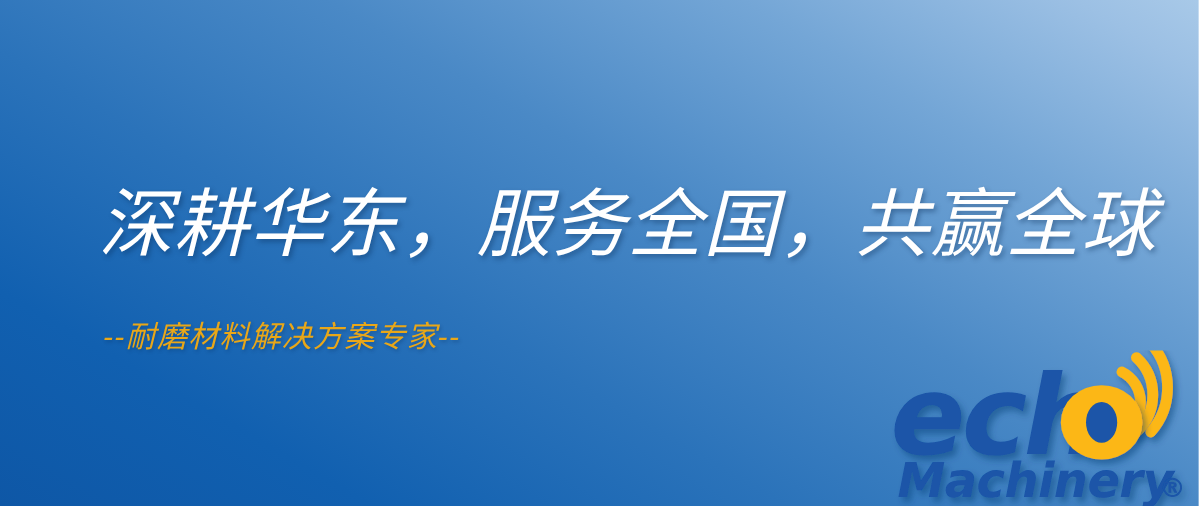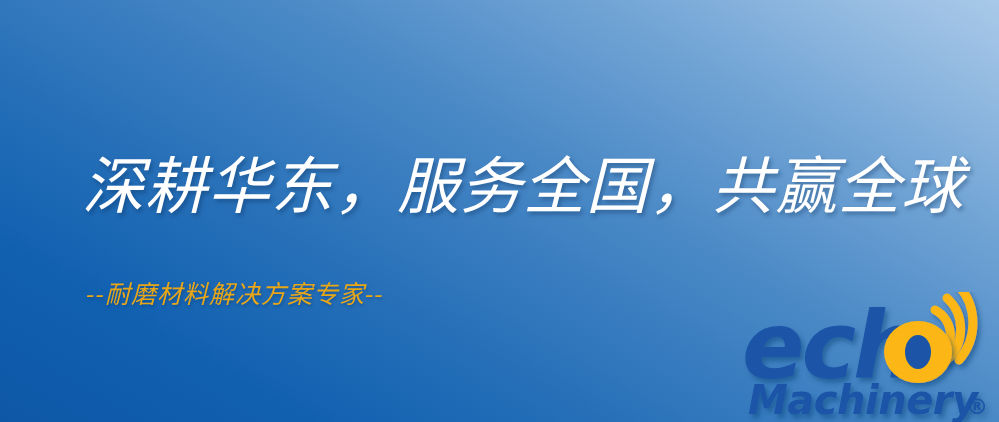--- a/index.html
+++ b/index.html
@@ -46,21 +46,20 @@
     position: absolute;
     left: 86px;
     top: 266px;
     font-family: "DejaVu Serif", "Liberation Serif", serif;
     font-size: 25px;
     line-height: 1.2;
     letter-spacing: 1px;
     color: #e9a718;
     white-space: nowrap;
     text-shadow: 1px 2px 3px rgba(6, 40, 82, 0.30);
-    margin-top: 14px;
   }
 
   
   .logo {
     position: absolute;
     left: 742px;
     top: 292px;
     width: 258px;
     height: 130px;
   }

